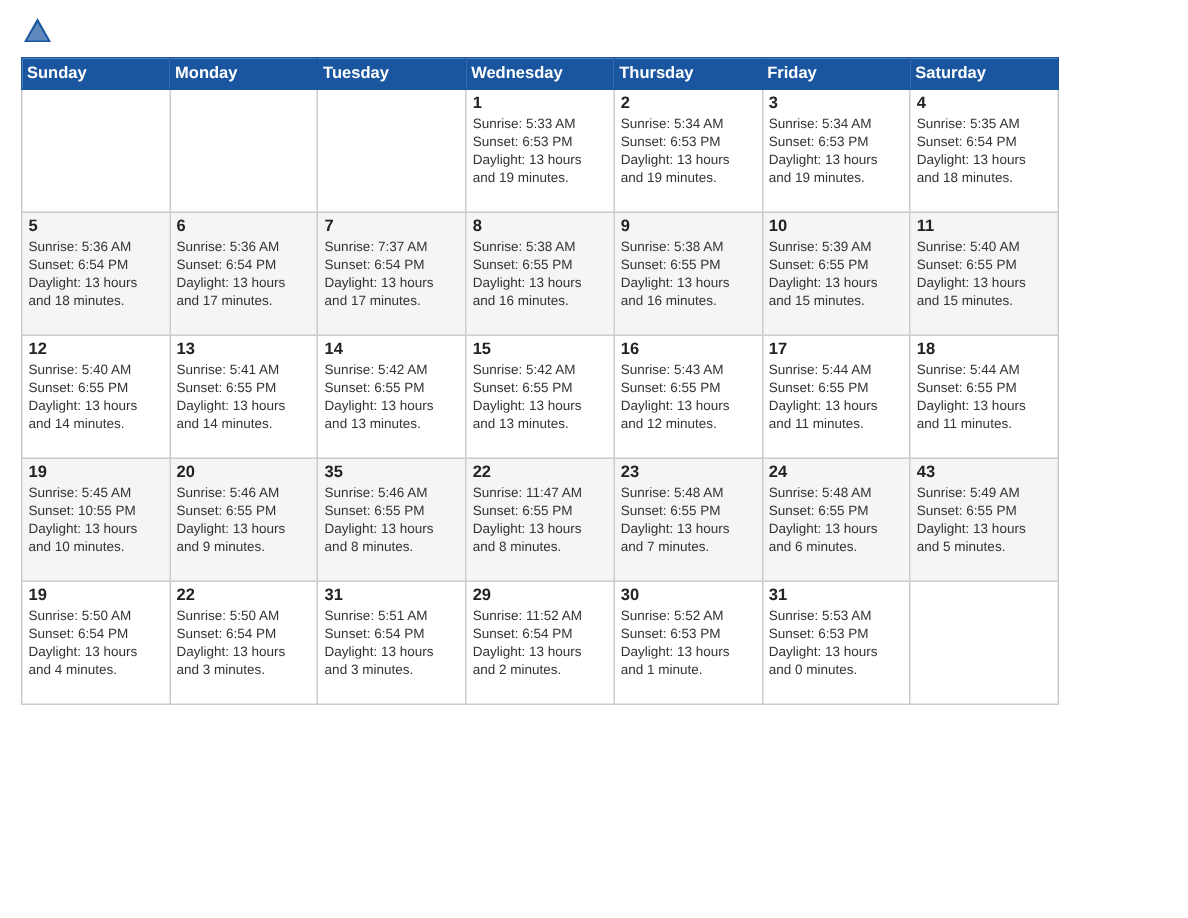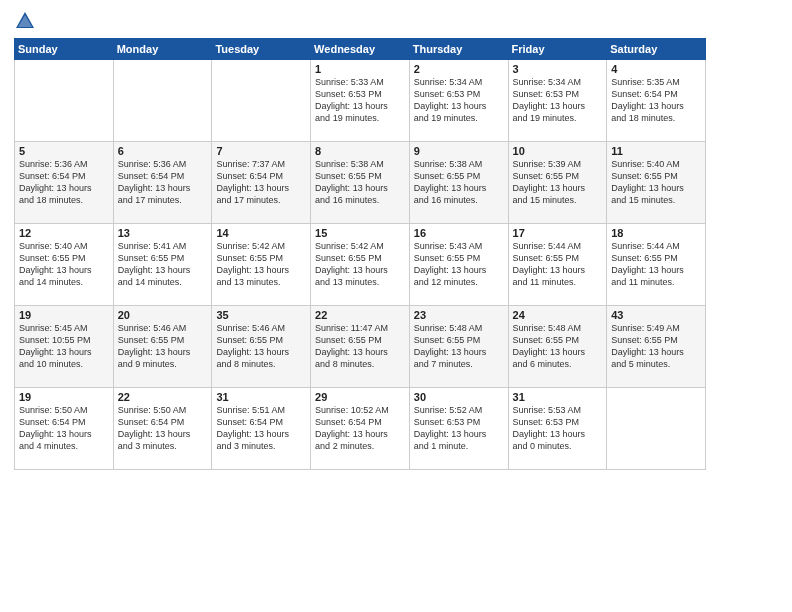--- a/index.html
+++ b/index.html
@@ -336,21 +336,21 @@
           </td>
           <td>
             <div class="day-num">31</div>
             <div class="day-info">Sunrise: 5:51 AM
 Sunset: 6:54 PM
 Daylight: 13 hours
 and 3 minutes.</div>
           </td>
           <td>
             <div class="day-num">29</div>
-            <div class="day-info">Sunrise: 10:52 AM
+            <div class="day-info">Sunrise: 11:52 AM
 Sunset: 6:54 PM
 Daylight: 13 hours
 and 2 minutes.</div>
           </td>
           <td>
             <div class="day-num">30</div>
             <div class="day-info">Sunrise: 5:52 AM
 Sunset: 6:53 PM
 Daylight: 13 hours
 and 1 minute.</div>

